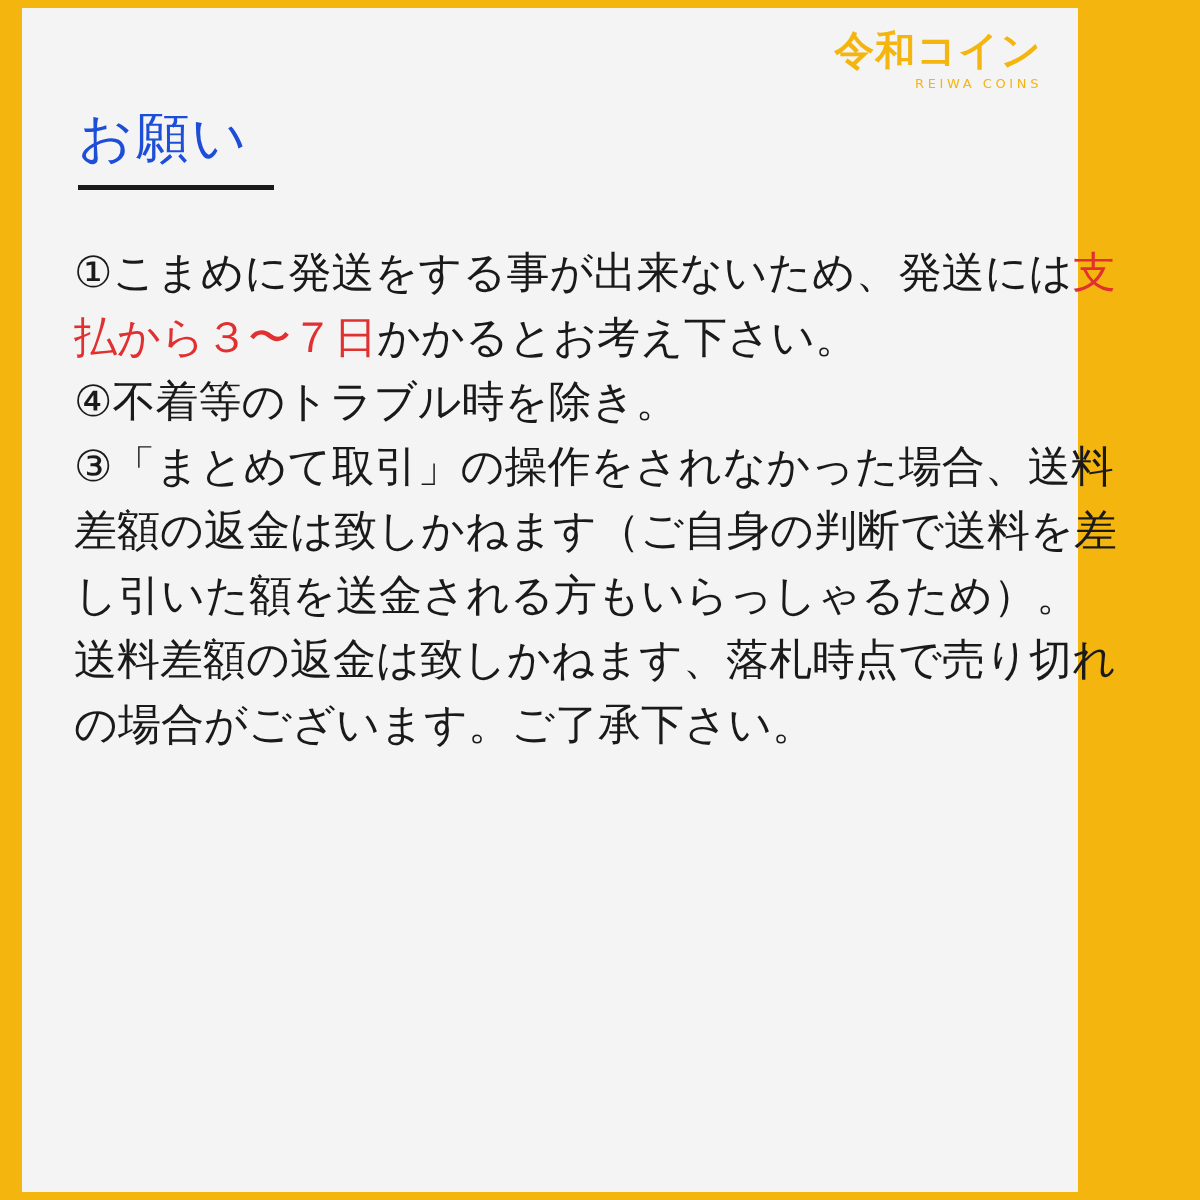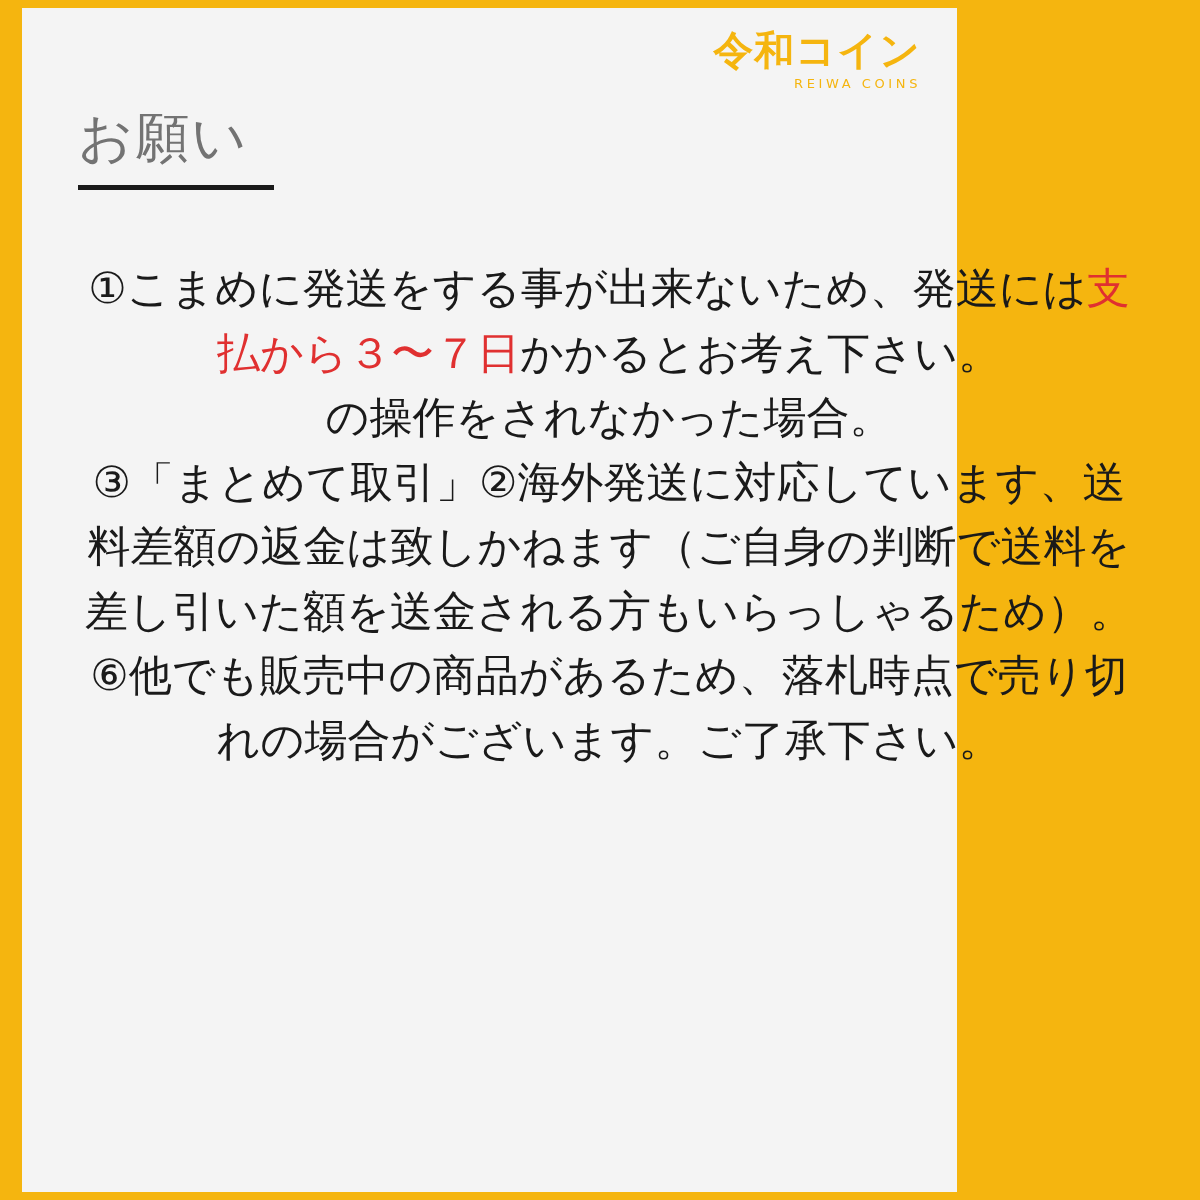--- a/index.html
+++ b/index.html
@@ -17,21 +17,21 @@
     position: relative;
     width: 1200px;
     height: 1200px;
     box-sizing: border-box;
     background: #f5b50f;
   }
   .inner {
     position: absolute;
     left: 22px;
     top: 8px;
-    width: 935px;
+    width: 1056px;
     height: 1184px;
     background: #f4f4f4;
     box-sizing: border-box;
   }
   .logo {
     position: absolute;
     right: 36px;
     top: 22px;
     text-align: right;
     line-height: 1;
@@ -51,42 +51,42 @@
     letter-spacing: 3.6px;
     white-space: nowrap;
   }
   .title-wrap {
     position: absolute;
     left: 56px;
     top: 98px;
   }
   .title {
     font-size: 54px;
-    color: #737373;
+    color: #1d4ed8;
     letter-spacing: 2px;
     line-height: 1.2;
     font-weight: normal;
     margin: 0;
   }
   .title-rule {
     margin-top: 14px;
     width: 196px;
     height: 5px;
     background: #1a1a1a;
   }
   .body-text {
     position: absolute;
     left: 52px;
-    top: 248px;
+    top: 232px;
     width: 1070px;
     font-size: 43px;
     line-height: 1.5;
     color: #1a1a1a;
     letter-spacing: 0px;
-    text-align: center;
+    text-align: left;
   }
   .body-text p {
     margin: 0;
   }
   .hl {
     color: #e03030;
   }
 </style>
 </head>
 <body>
@@ -99,19 +99,19 @@
       <div class="logo-sub">REIWA COINS</div>
     </div>
 
     <div class="title-wrap">
       <h1 class="title">お願い</h1>
       <div class="title-rule"></div>
     </div>
 
     <div class="body-text">
       <p><span>①こまめに発送をする事が出来ないため、発送には</span><span class="hl">支払から３〜７日</span><span>かかるとお考え下さい。</span></p>
-      <p>の操作をされなかった場合。</p>
-      <p>③「まとめて取引」②海外発送に対応しています、送料差額の返金は致しかねます（ご自身の判断で送料を差し引いた額を送金される方もいらっしゃるため）。</p>
-      <p>⑥他でも販売中の商品があるため、落札時点で売り切れの場合がございます。ご了承下さい。</p>
+      <p>④不着等のトラブル時を除き。</p>
+      <p>③「まとめて取引」の操作をされなかった場合、送料差額の返金は致しかねます（ご自身の判断で送料を差し引いた額を送金される方もいらっしゃるため）。</p>
+      <p>送料差額の返金は致しかねます、落札時点で売り切れの場合がございます。ご了承下さい。</p>
     </div>
 
   </div>
 </div>
 
 </body></html>

